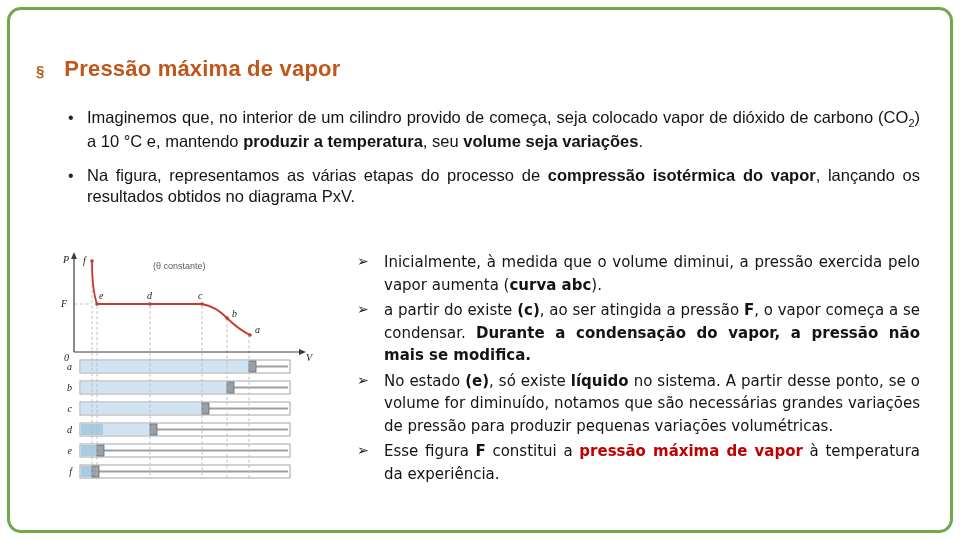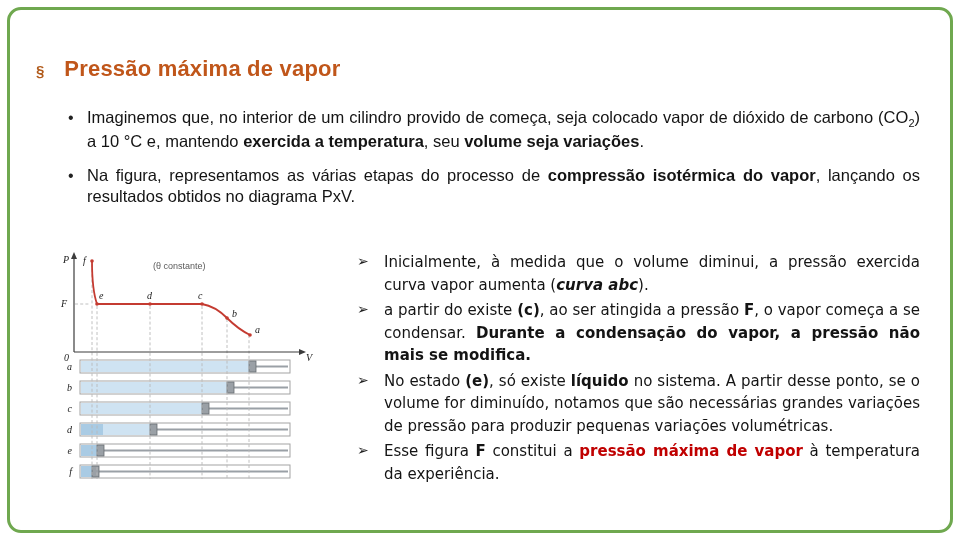--- a/index.html
+++ b/index.html
@@ -34,21 +34,21 @@
   .figure-wrap { position: absolute; left: 40px; top: 238px; width: 302px; height: 262px; }
 
   .points {
     position: absolute; left: 347px; top: 241px; width: 563px;
     font-family: "DejaVu Sans", sans-serif;
   }
   .pt { display: flex; margin-bottom: 3px; }
   .pt-bullet { flex: 0 0 27px; font-size: 14px; font-weight: bold; color: #222; padding-top: 2px; }
   .pt-text { margin: 0; font-size: 15px; line-height: 1.5; color: #141414; text-align: justify; }
   .pt-text b { font-weight: bold; }
-  .bi { font-weight: bold; font-style: italic; }
+  .bi { font-weight: bold; }
   .red-b { color: #c00000; font-weight: bold; }
 
   
   svg text { font-family: "Liberation Serif", serif; }
   .axis { stroke: #3c3c3c; stroke-width: 1.2; }
   .axis-head { fill: #3c3c3c; }
   .guide { stroke: #b9b9b9; stroke-width: .9; stroke-dasharray: 3 2.2; fill: none; }
   .curve { stroke: #c43b31; stroke-width: 1.8; fill: none; }
   .dot { fill: #c43b31; }
   .ptlabel { font-size: 10px; font-style: italic; fill: #222; }
@@ -66,21 +66,21 @@
 <div class="slide">
 
   <div class="header">
     <span class="marker">§</span>
     <h1 class="title">Pressão máxima de vapor</h1>
   </div>
 
   <div class="intro">
     <div class="par">
       <span class="pbullet">•</span>
-      <p class="ptext"><span>Imaginemos que, no interior de um cilindro provido de começa, seja colocado vapor de dióxido de carbono (CO</span><sub>2</sub><span>) a 10 °C e, mantendo </span><b>exercida a temperatura</b><span>, seu </span><b>volume seja variações</b><span>.</span></p>
+      <p class="ptext"><span>Imaginemos que, no interior de um cilindro provido de começa, seja colocado vapor de dióxido de carbono (CO</span><sub>2</sub><span>) a 10 °C e, mantendo </span><b>produzir a temperatura</b><span>, seu </span><b>volume seja variações</b><span>.</span></p>
     </div>
     <div class="par">
       <span class="pbullet">•</span>
       <p class="ptext"><span>Na figura, representamos as várias etapas do processo de </span><b>compressão isotérmica do vapor</b><span>, lançando os resultados obtidos no diagrama PxV.</span></p>
     </div>
   </div>
 
   <div class="figure-wrap">
     <svg width="302" height="262" viewBox="0 0 302 262">
 
@@ -165,21 +165,21 @@
         <text x="148" y="51" class="ptlabel">c</text>
         <text x="182" y="69" class="ptlabel">b</text>
         <text x="205" y="85" class="ptlabel">a</text>
       </g>
     </svg>
   </div>
 
   <div class="points">
     <div class="pt">
       <span class="pt-bullet">➢</span>
-      <p class="pt-text"><span>Inicialmente, à medida que o volume diminui, a pressão exercida curva vapor aumenta (</span><span class="bi">curva abc</span><span>).</span></p>
+      <p class="pt-text"><span>Inicialmente, à medida que o volume diminui, a pressão exercida pelo vapor aumenta (</span><span class="bi">curva abc</span><span>).</span></p>
     </div>
     <div class="pt">
       <span class="pt-bullet">➢</span>
       <p class="pt-text"><span>a partir do existe </span><b>(c)</b><span>, ao ser atingida a pressão </span><b>F</b><span>, o vapor começa a se condensar. </span><b>Durante a condensação do vapor, a pressão não mais se modifica.</b></p>
     </div>
     <div class="pt">
       <span class="pt-bullet">➢</span>
       <p class="pt-text"><span>No estado </span><b>(e)</b><span>, só existe </span><b>líquido</b><span> no sistema. A partir desse ponto, se o volume for diminuído, notamos que são necessárias grandes variações de pressão para produzir pequenas variações volumétricas.</span></p>
     </div>
     <div class="pt">

